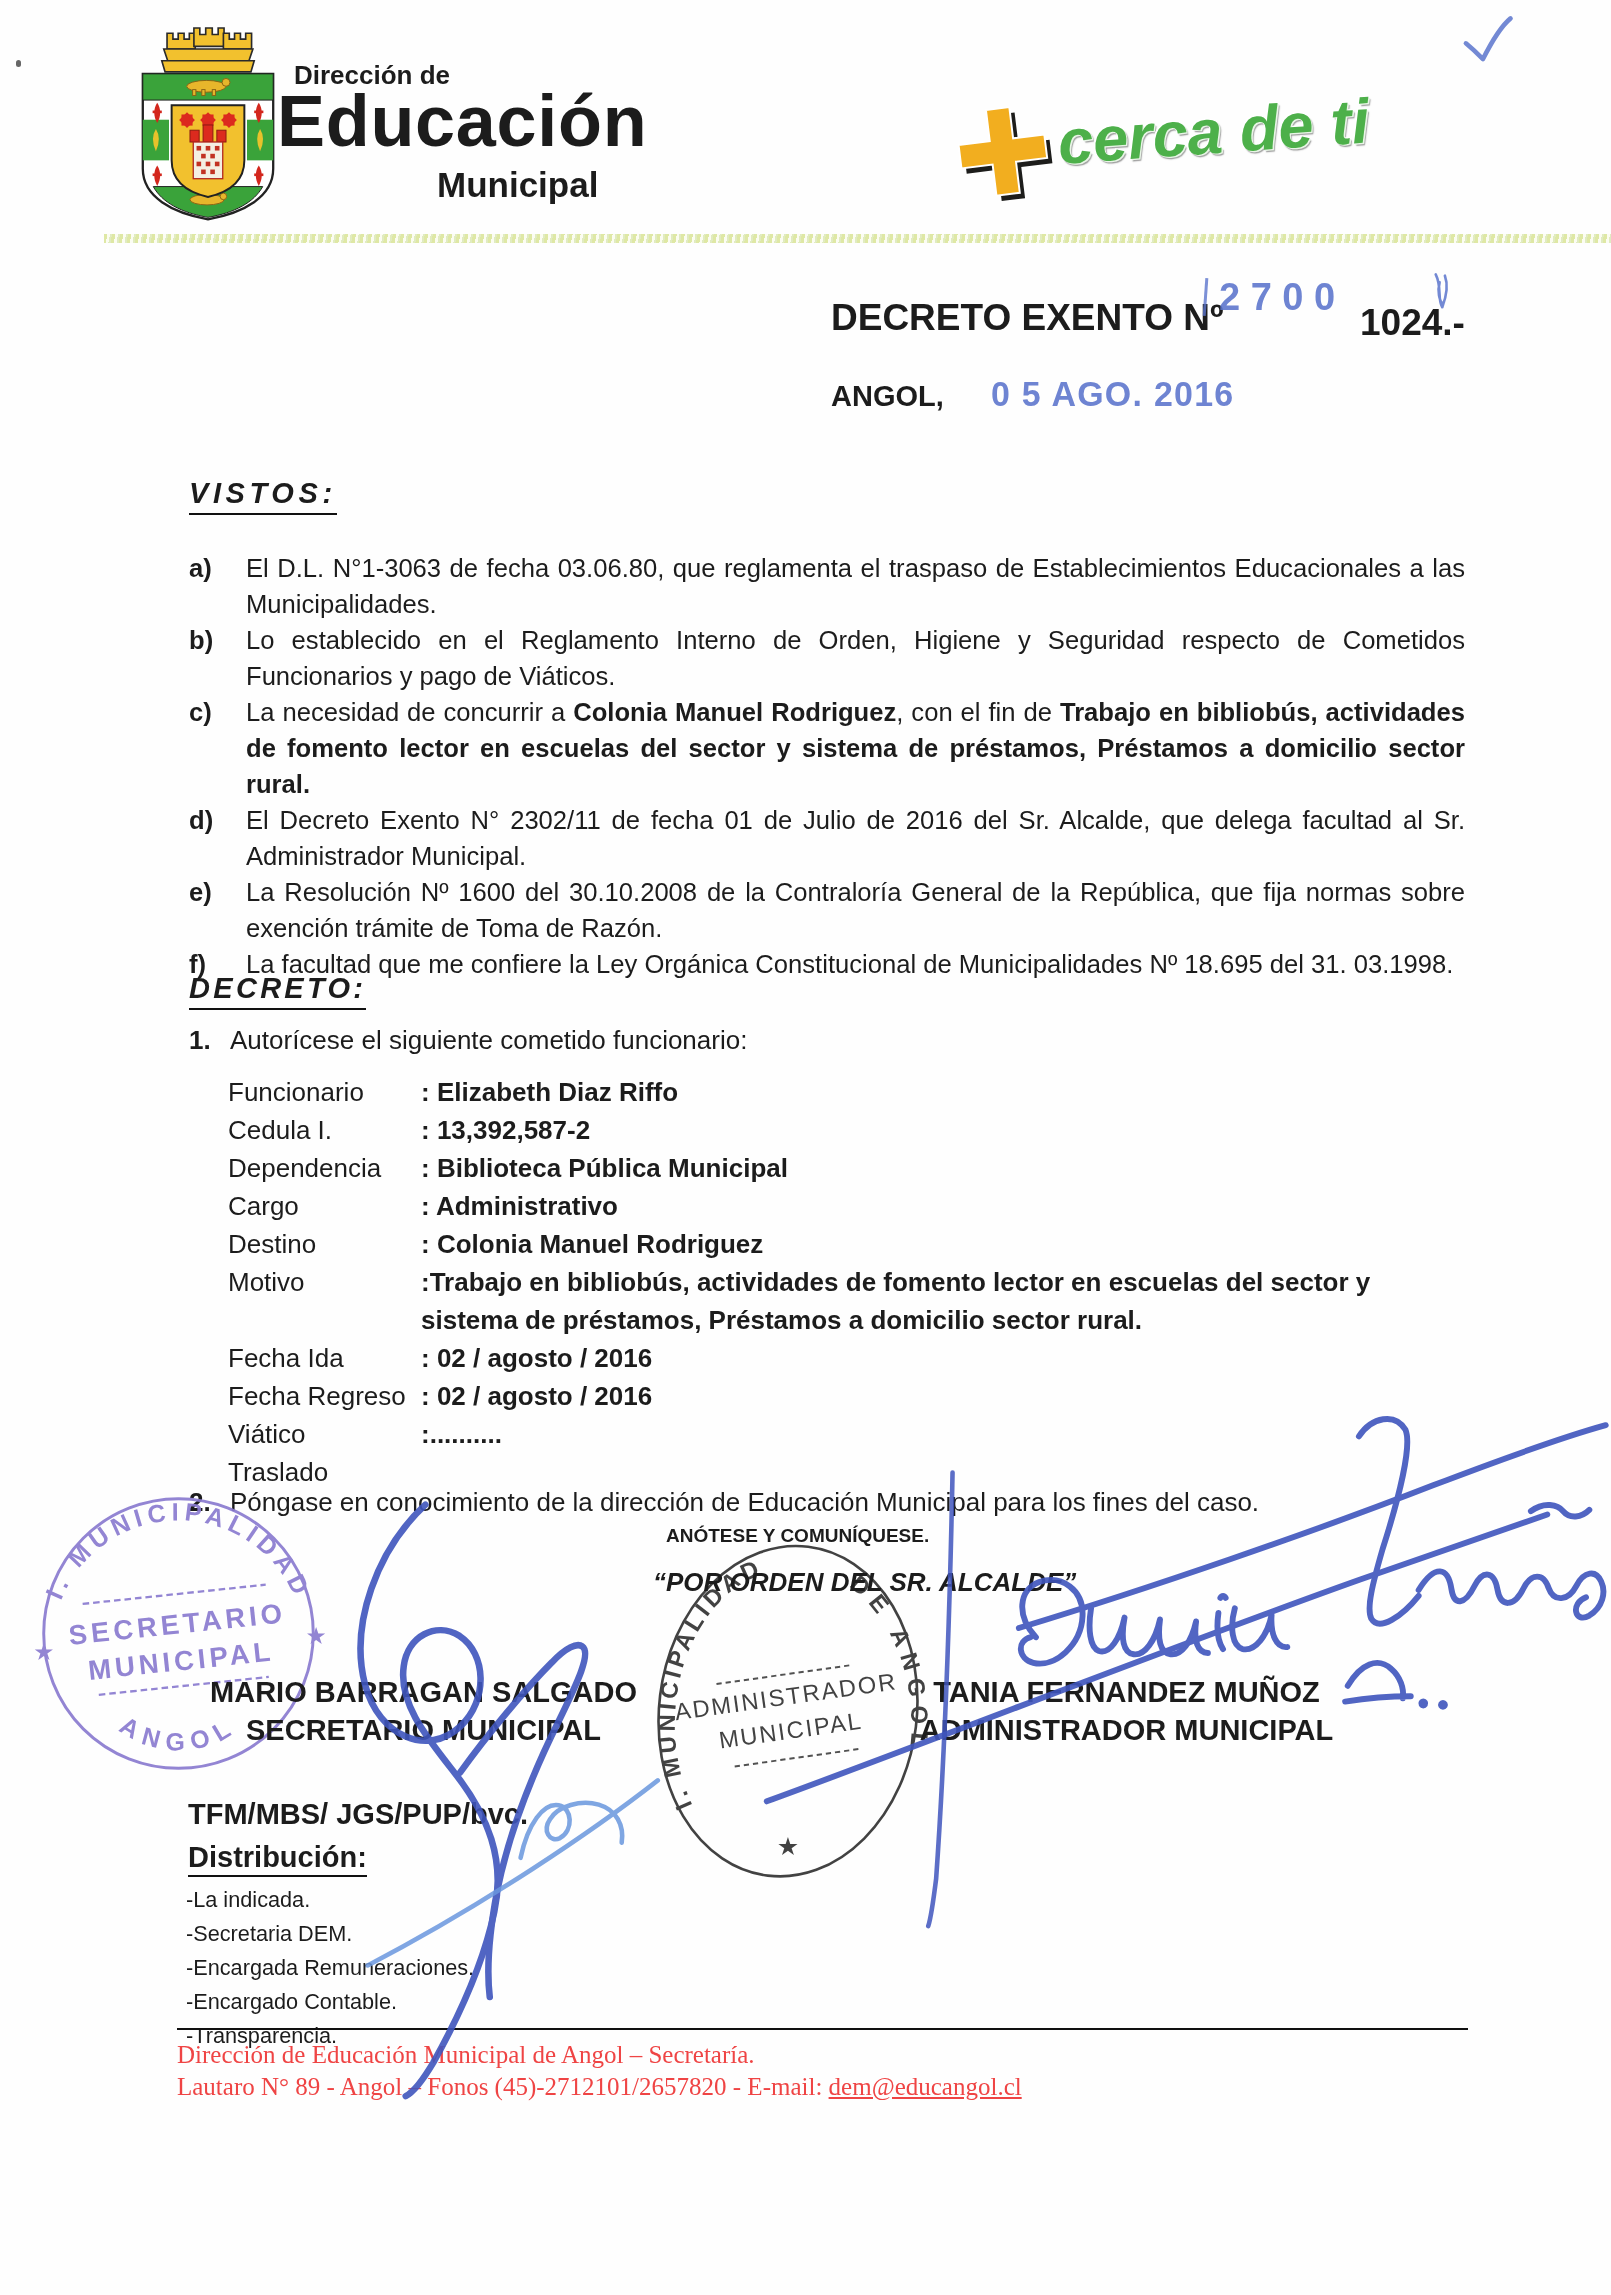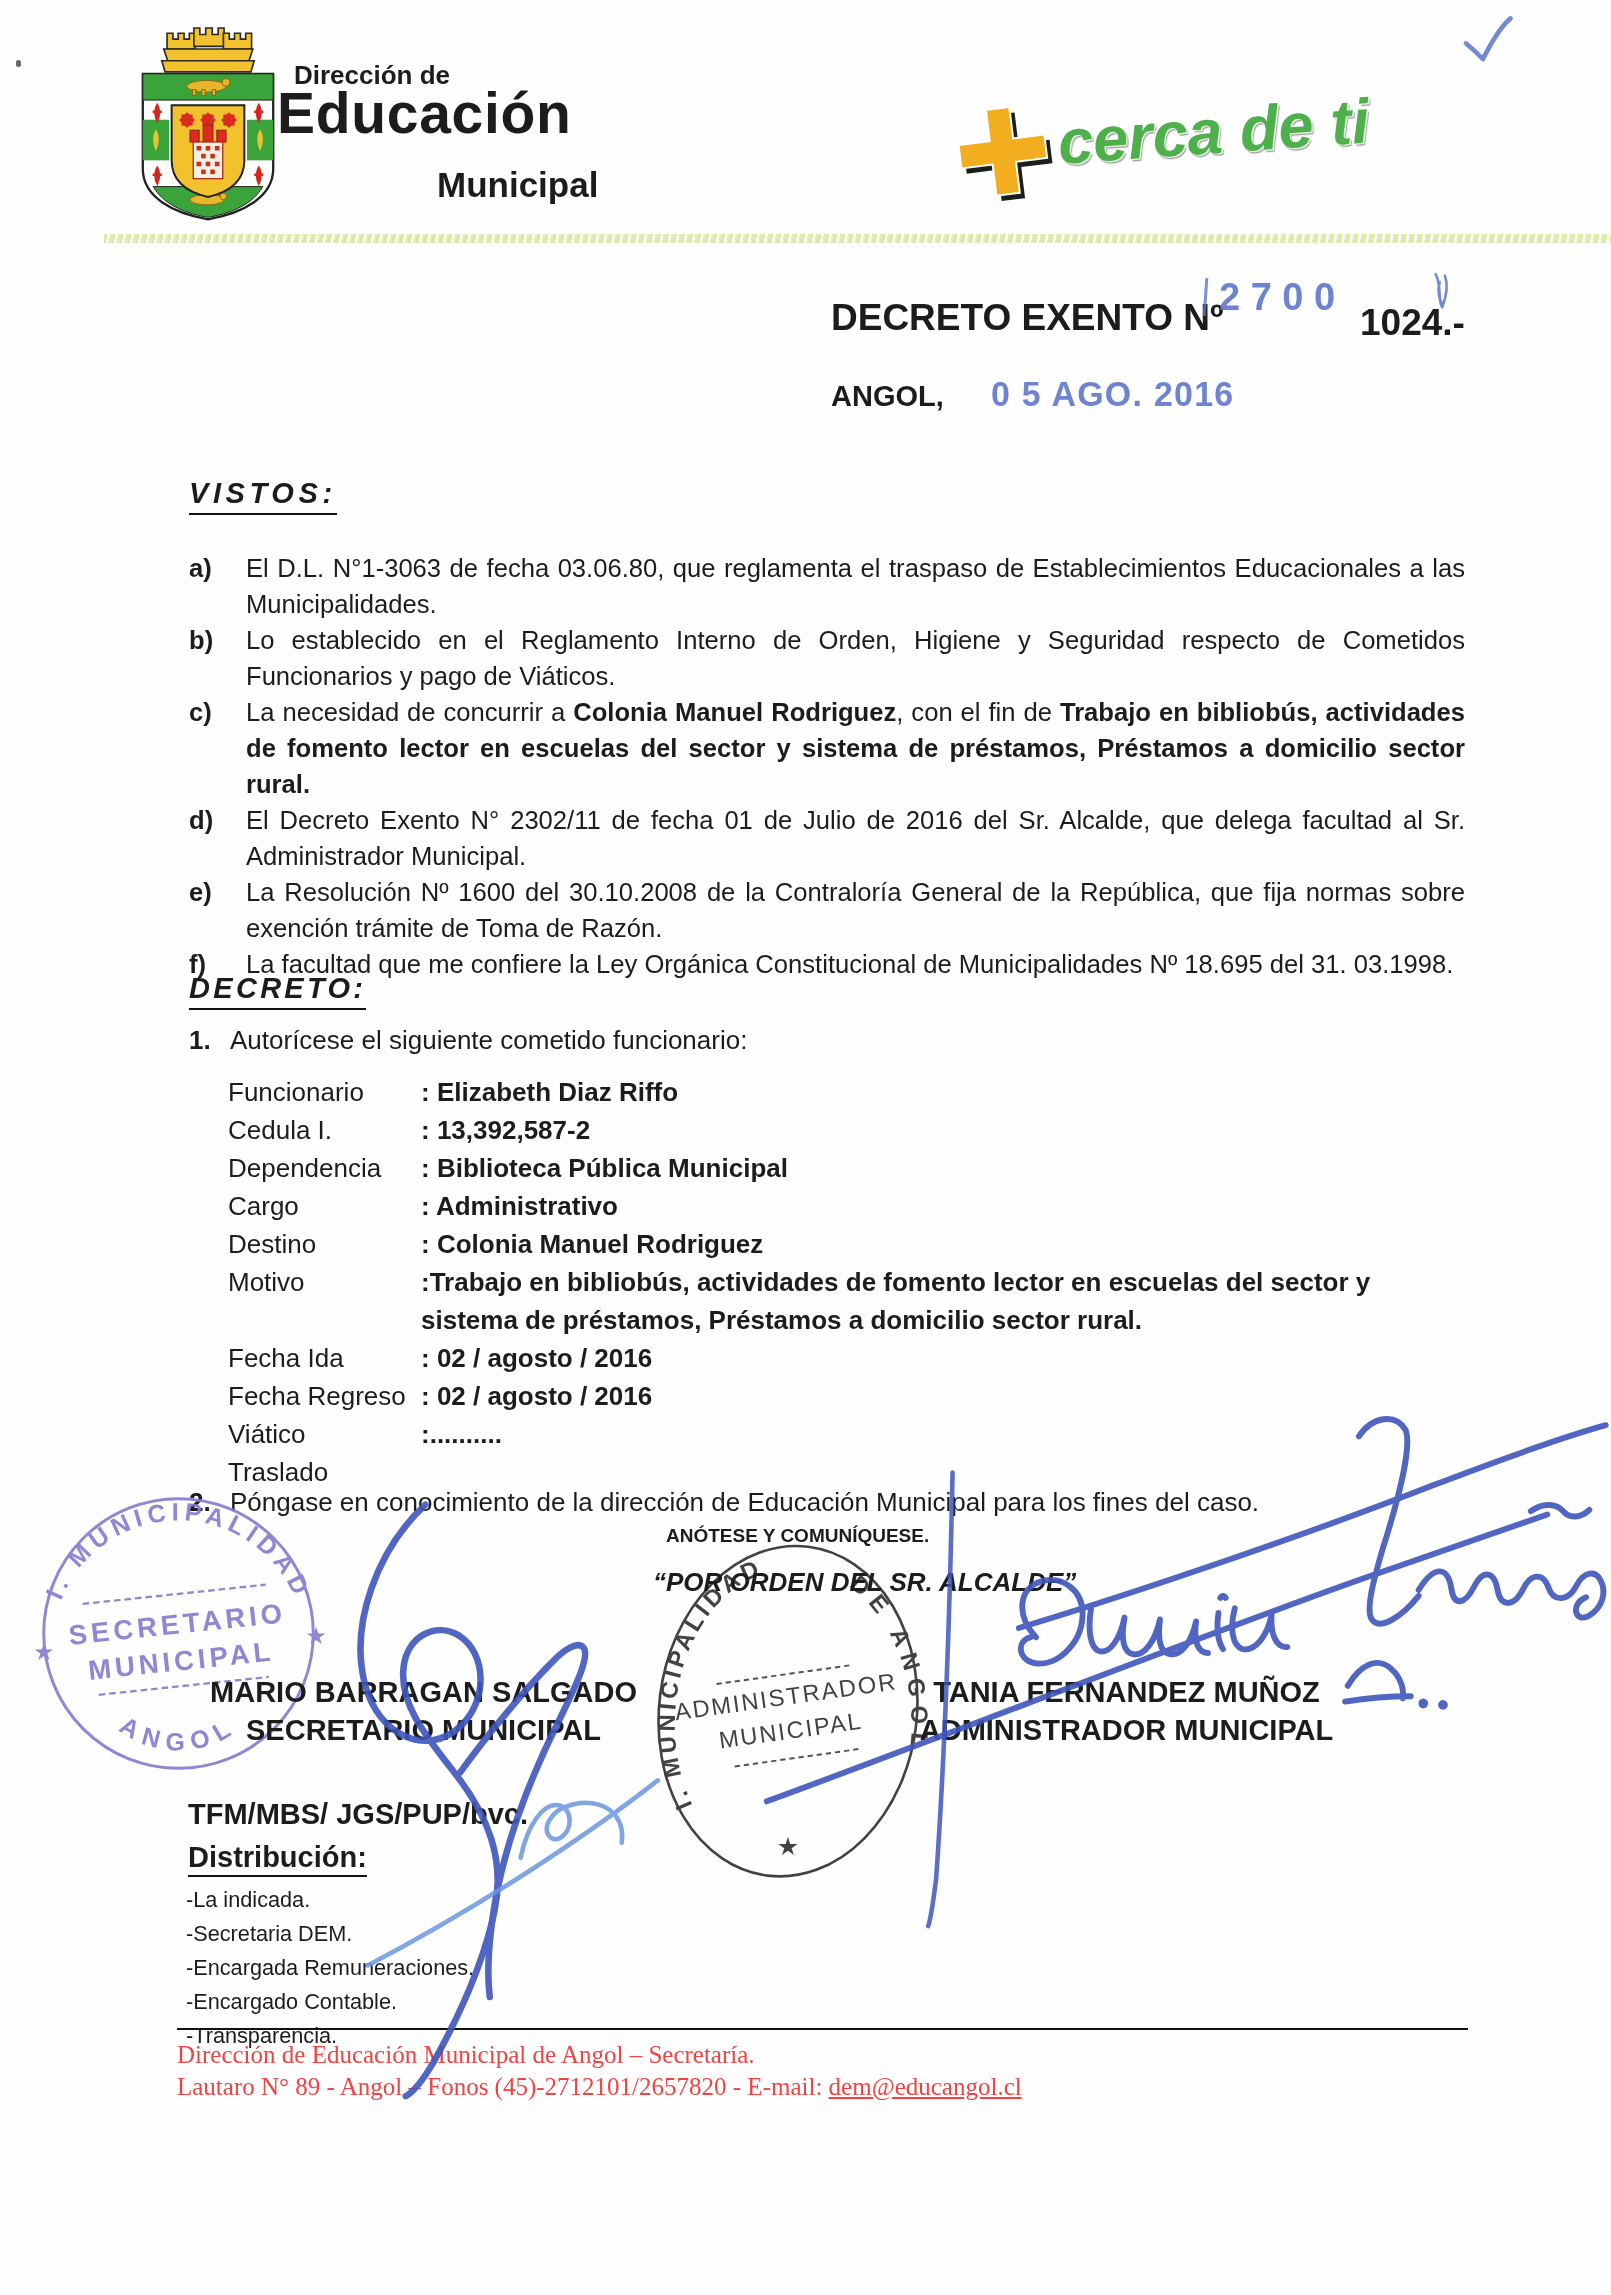--- a/index.html
+++ b/index.html
@@ -2,21 +2,21 @@
 <html style="font-size:10.5px"><head>
 <meta charset="utf-8">
 <style>
   html,body{margin:0;padding:0;background:#e8e8e8;}
   .page{position:relative;width:1611px;height:2295px;background:#fefefe;overflow:hidden;
         font-family:"Liberation Sans",sans-serif;color:#1c1c1c;}
   .abs{position:absolute;}
   .b{font-weight:bold;}
   
   .org-line1{font-size:26px;font-weight:bold;letter-spacing:0px;}
-  .org-line2{font-size:57px;font-weight:bold;letter-spacing:0.7px;}
+  .org-line2{font-size:72px;font-weight:bold;letter-spacing:0.7px;}
   .org-line3{font-size:35px;font-weight:bold;}
   .slogan-text{font-size:63px;font-weight:bold;font-style:italic;color:#4db04a;
                transform:rotate(-4deg);transform-origin:left center;
                text-shadow:1.3px 1.3px 0 #e8f5e6,-1.3px -1.3px 0 #ffffff,2px 2.6px 1.3px #9a9a9a;}
   .scan-band{height:9.2px;background:repeating-linear-gradient(100deg,
      rgba(197,214,92,.55) 0 3.3px, rgba(244,248,206,.25) 3.3px 5.9px, rgba(170,200,80,.35) 5.9px 7.9px);}
   
   .doc-title{font-size:37px;font-weight:bold;}
   .typed-no{font-size:37px;font-weight:bold;}
   .stamp-blue{color:#5b74cc;font-weight:bold;opacity:.88;}

